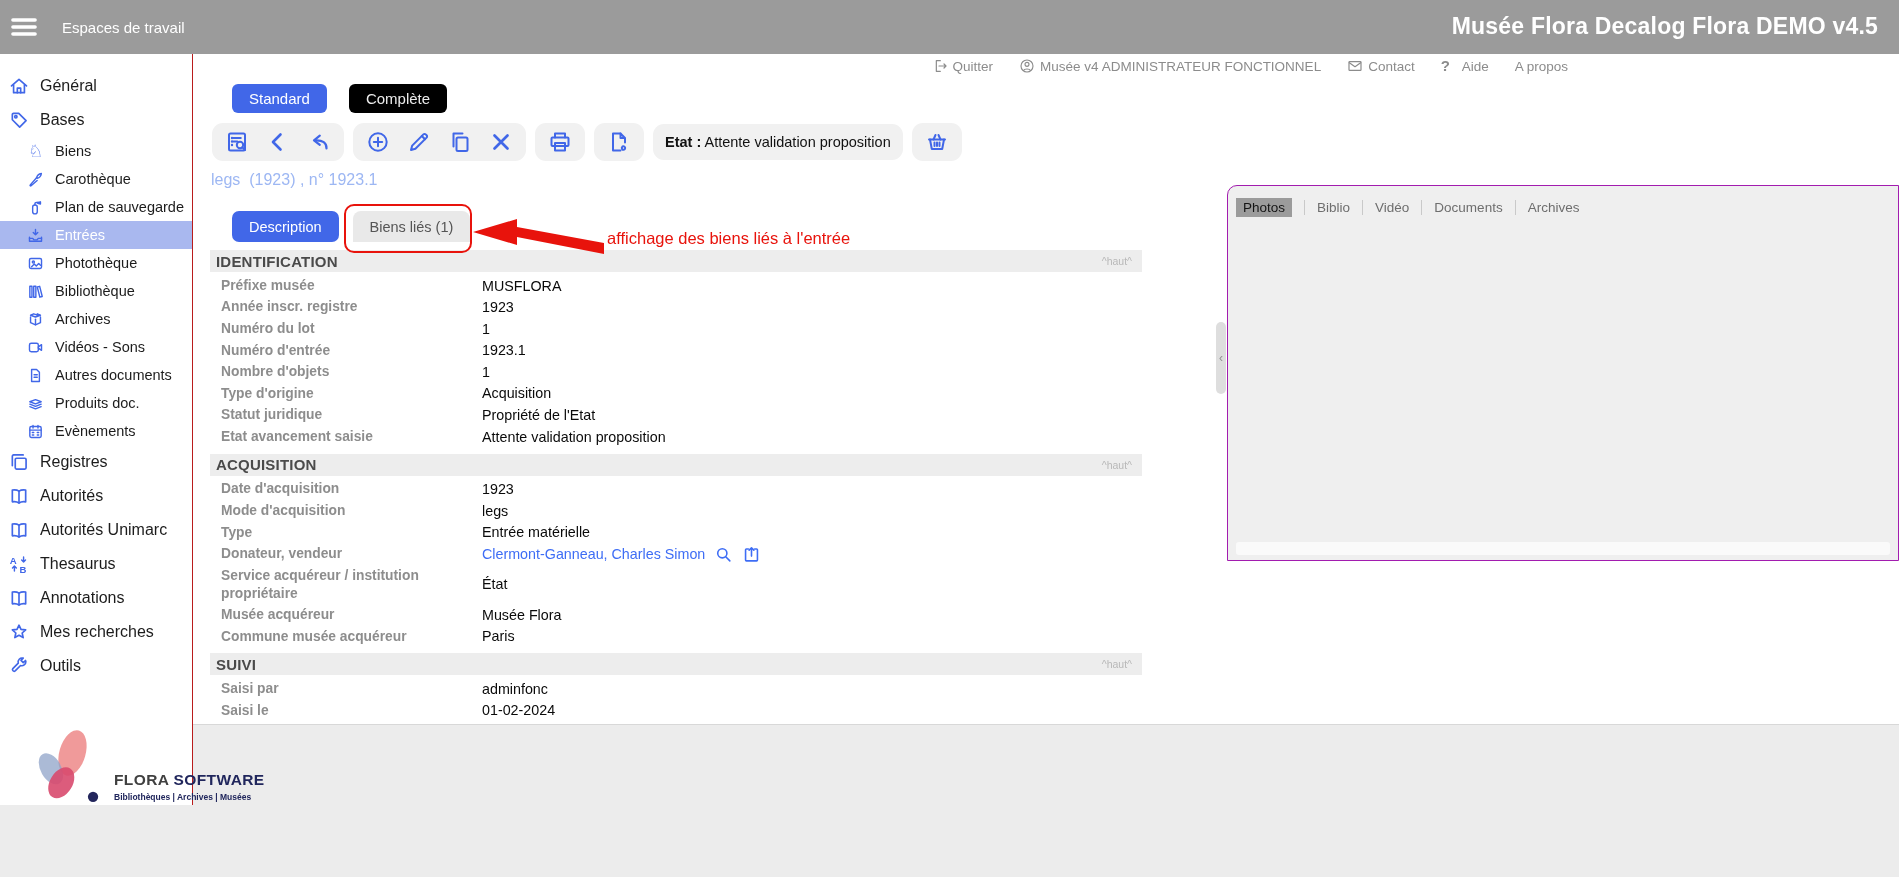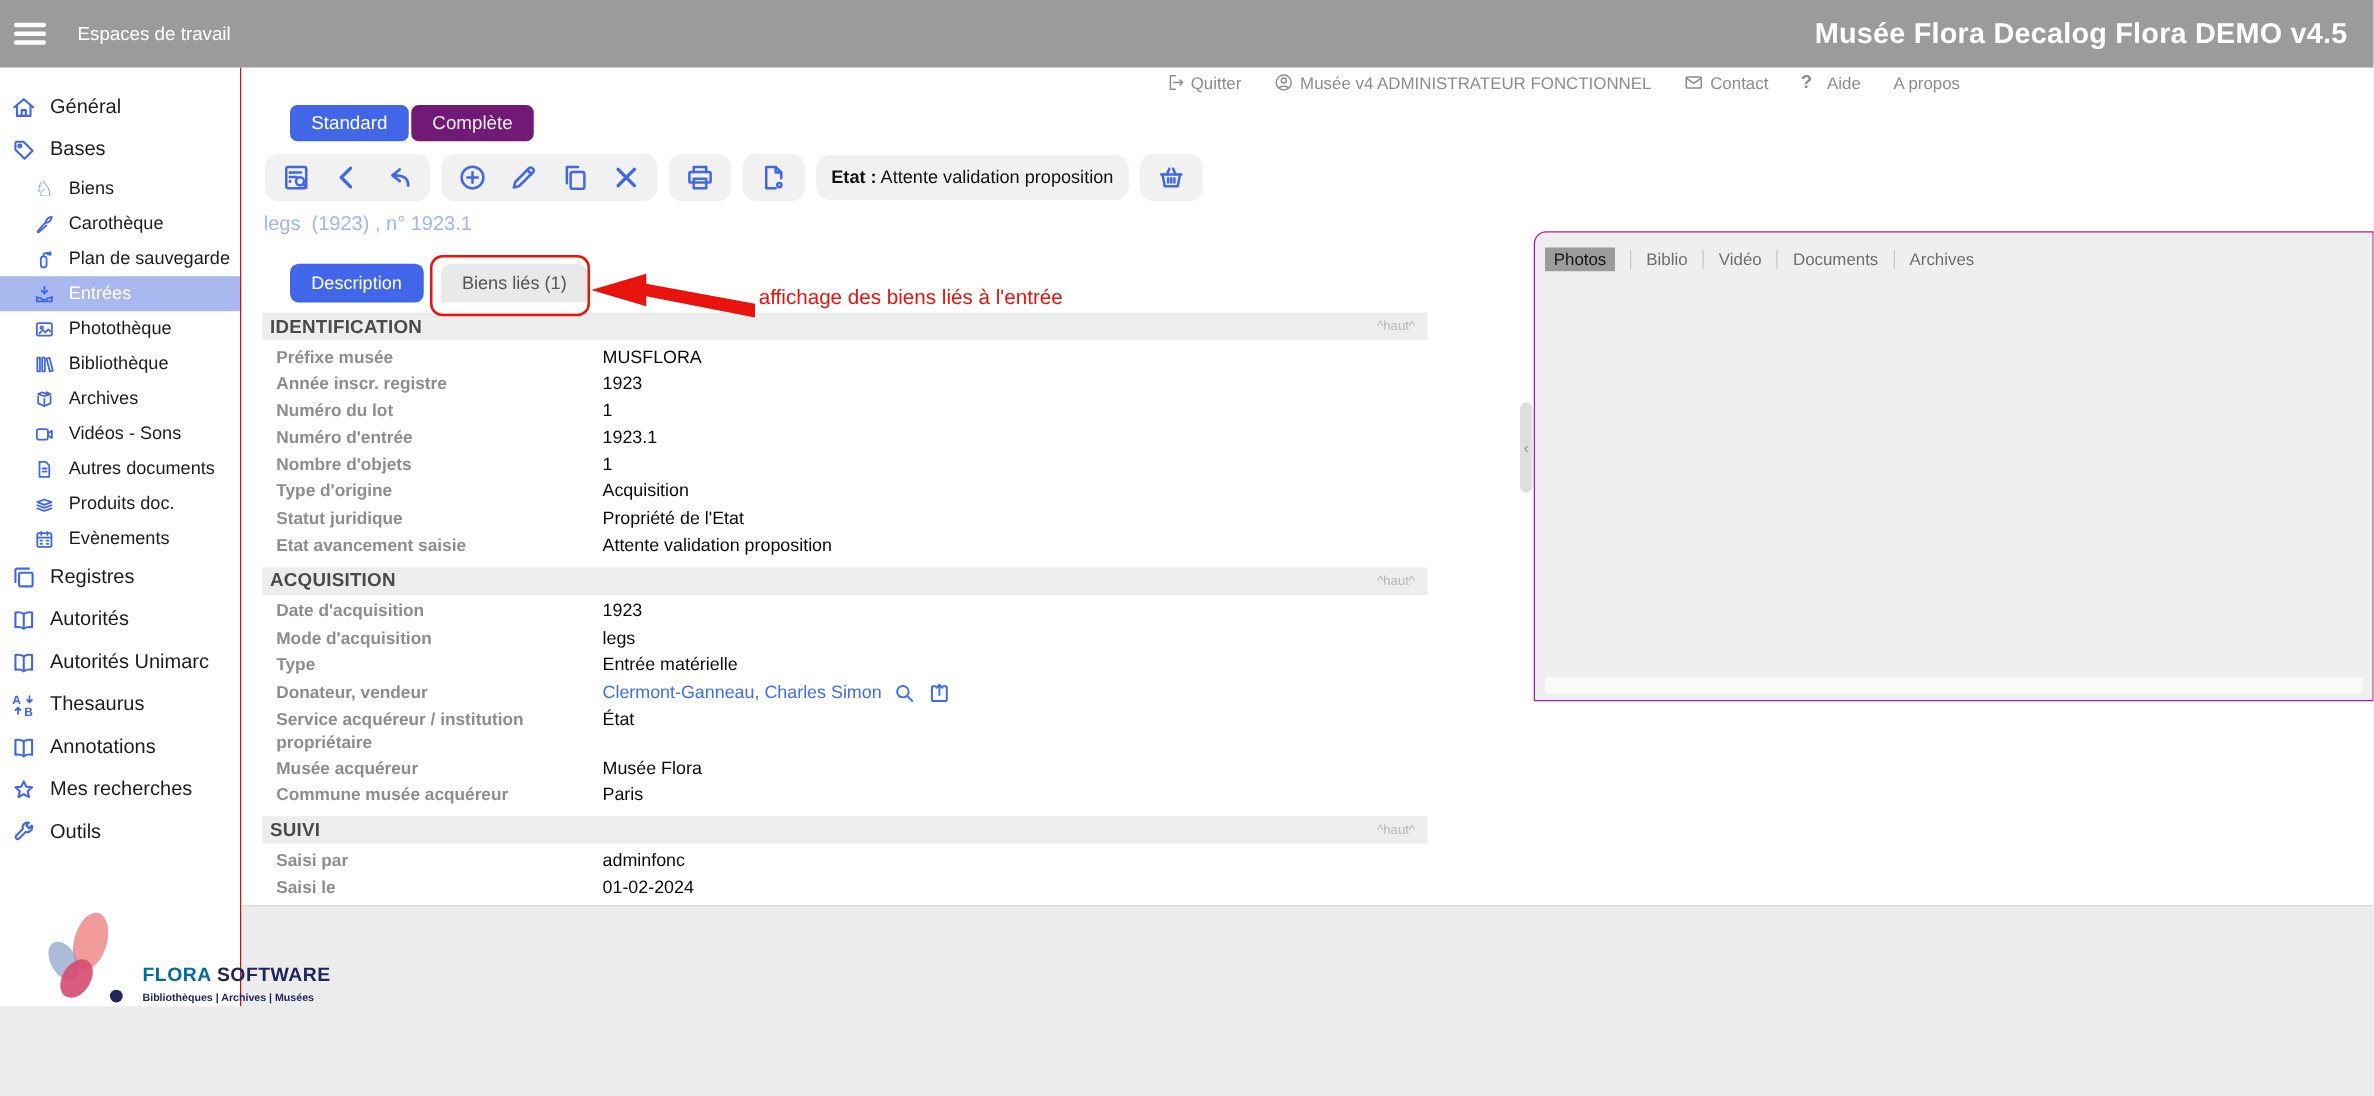--- a/index.html
+++ b/index.html
@@ -22,29 +22,29 @@
   .sb-item .icon{width:20px;height:20px;color:var(--accent,#4167e8);flex:none;display:flex;align-items:center;justify-content:center;}
   .sb-item.sub{height:28px;padding-left:27px;font-size:14.5px;}
   .sb-item.sub .icon{width:17px;height:17px;}
   .sb-item.sel{background:var(--selected,#a9b8ef);color:#fff;}
   .sb-label{white-space:nowrap;}
 
   
   .logo{position:absolute;left:22px;top:728px;display:flex;align-items:flex-end;gap:6px;z-index:6;}
   .logo-text{padding-bottom:6px;}
   .logo-l1{font-size:15.5px;font-weight:bold;letter-spacing:.4px;white-space:nowrap;}
-  .logo-l1 .flora{color:#0369a1;margin-top:34px;}
+  .logo-l1 .flora{color:#404040;margin-top:34px;}
   .logo-l1 .soft{color:#20265c;}
   .logo-l2{font-size:8.5px;color:#20265c;font-weight:bold;margin-top:3px;white-space:nowrap;}
 
   
   .view-tabs{position:absolute;left:232px;top:84px;display:flex;gap:2px;z-index:2;}
   .vtab{height:29px;padding:0 17px;display:flex;align-items:center;font-size:15px;border-radius:6px;cursor:pointer;}
   .vtab.active{background:var(--accent,#4167e8);color:#fff;}
-  .vtab.inactive{background:#701a75;color:#ececec;}
+  .vtab.inactive{background:#000000;color:#ececec;margin-left:20px;}
 
   
   .toolbar{position:absolute;left:212px;top:123px;display:flex;gap:9px;align-items:center;z-index:2;}
   .tgroup{background:#f1f1f1;border-radius:11px;padding:7px 13px;display:flex;gap:17px;align-items:center;}
   .tbtn{width:24px;height:24px;color:var(--accent,#4167e8);cursor:pointer;display:flex;}
   .state-badge{background:#f1f1f1;border-radius:11px;padding:10px 12px;font-size:14.5px;color:#111;white-space:nowrap;}
   .state-badge b{font-weight:bold;}
 
   
   .rec-title{position:absolute;left:211px;top:171px;font-size:16px;color:#9db7f3;z-index:2;white-space:pre;}
@@ -57,21 +57,21 @@
   .ann-rect{position:absolute;left:344px;top:204px;width:124px;height:45px;border:2.5px solid var(--red,#e8130c);border-radius:10px;z-index:4;pointer-events:none;}
   .ann-arrow{position:absolute;left:471px;top:218px;z-index:4;pointer-events:none;}
   .ann-text{position:absolute;left:607px;top:229px;color:var(--red,#e8130c);font-size:16.5px;z-index:4;white-space:nowrap;}
 
   
   .sections{position:absolute;left:210px;top:250px;width:932px;z-index:1;}
   .sec-h{height:22px;background:#ededed;display:flex;align-items:center;justify-content:space-between;padding:0 10px 0 6px;margin:6px 0 3px 0;}
   .sec-h.first{margin-top:0;}
   .sec-title{font-size:15px;font-weight:bold;color:#4a4a4a;letter-spacing:.2px;}
   .sec-top{font-size:10.5px;color:#b8b8b8;cursor:pointer;}
-  .frow{display:flex;align-items:flex-start;padding:1.5px 0;min-height:17px;}
+  .frow{display:flex;align-items:center;padding:1.5px 0;min-height:17px;}
   .flabel{width:272px;flex:none;padding-left:11px;box-sizing:border-box;font-size:13.8px;font-weight:bold;color:#8d8d8d;line-height:1.3;}
   .fvalue{font-size:14.3px;color:#0a0a0a;display:flex;gap:9px;align-items:center;line-height:1.3;}
   .fvalue.link{color:var(--link,#3e6df5);cursor:pointer;}
   .val-icon{width:19px;height:19px;color:var(--link,#3e6df5);display:flex;cursor:pointer;}
 
   
   .panel{position:absolute;left:1227px;top:185px;width:672px;height:376px;background:#efefef;border:1px solid #a21caf;border-radius:10px 0 0 0;box-sizing:border-box;z-index:2;}
   .panel-tabs{display:flex;align-items:center;gap:12px;padding:12px 0 6px 8px;font-size:13.5px;color:#6e6e6e;}
   .ptab{cursor:pointer;white-space:nowrap;}
   .ptab.active{background:#9b9b9b;color:#141414;padding:2px 7px;}

